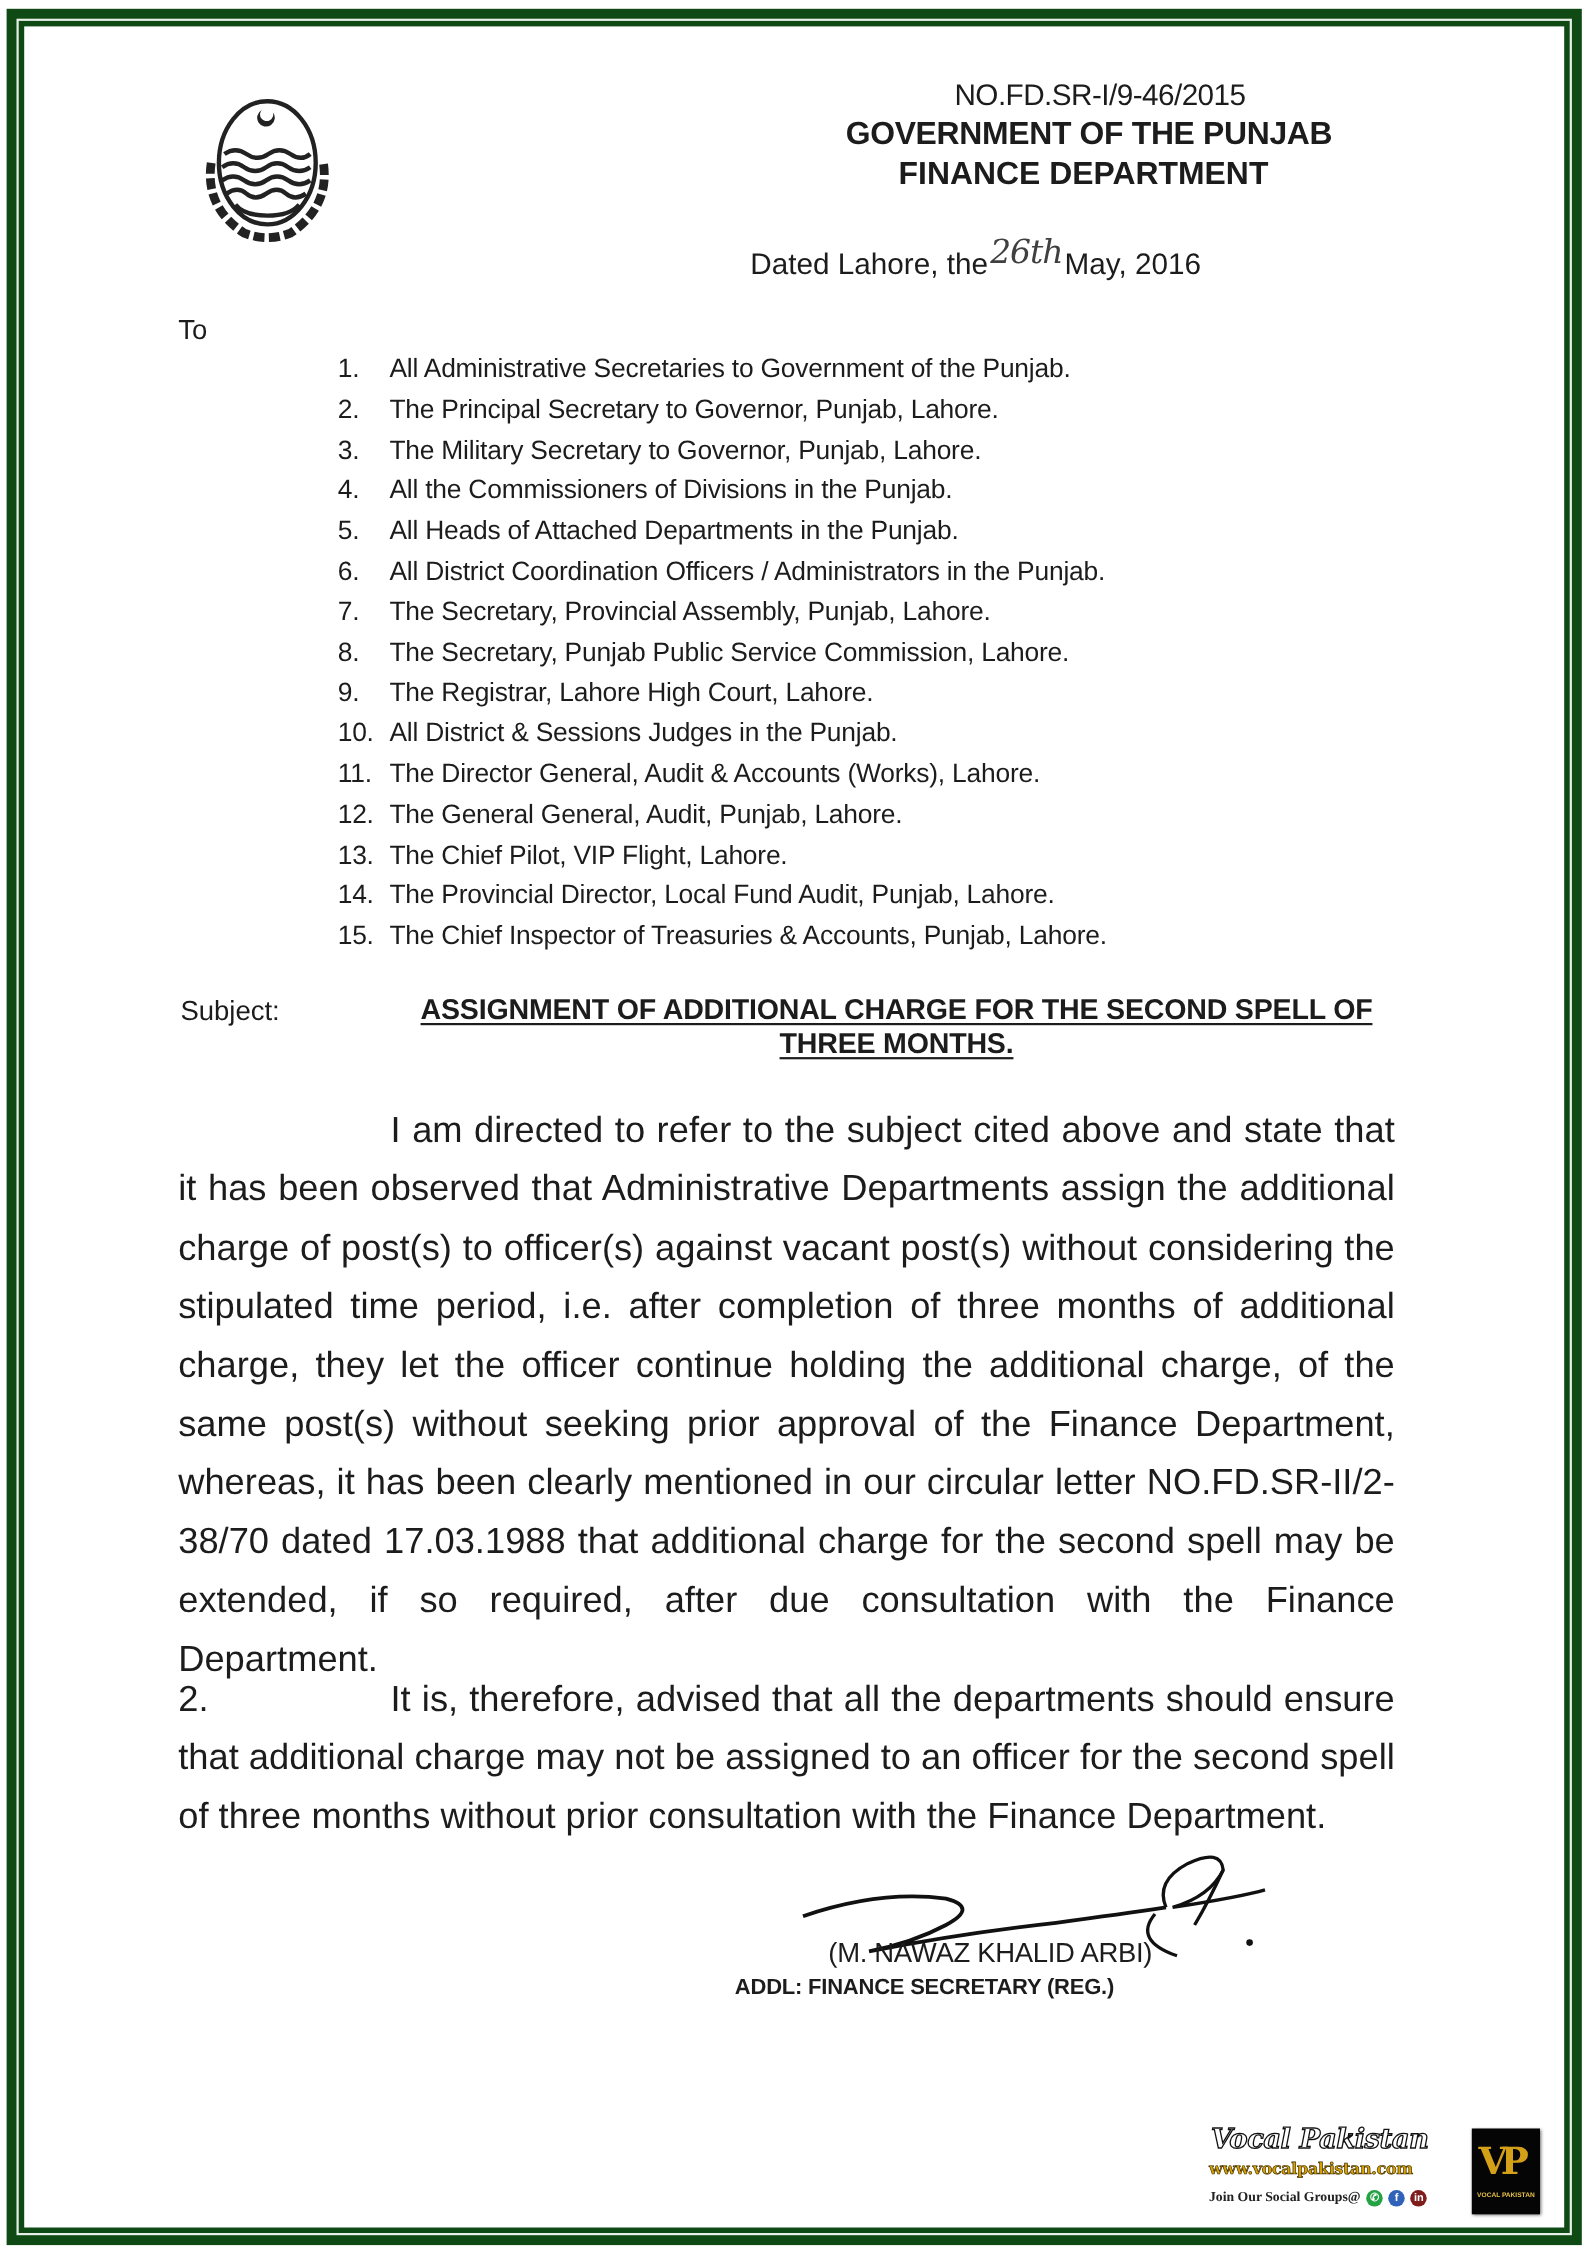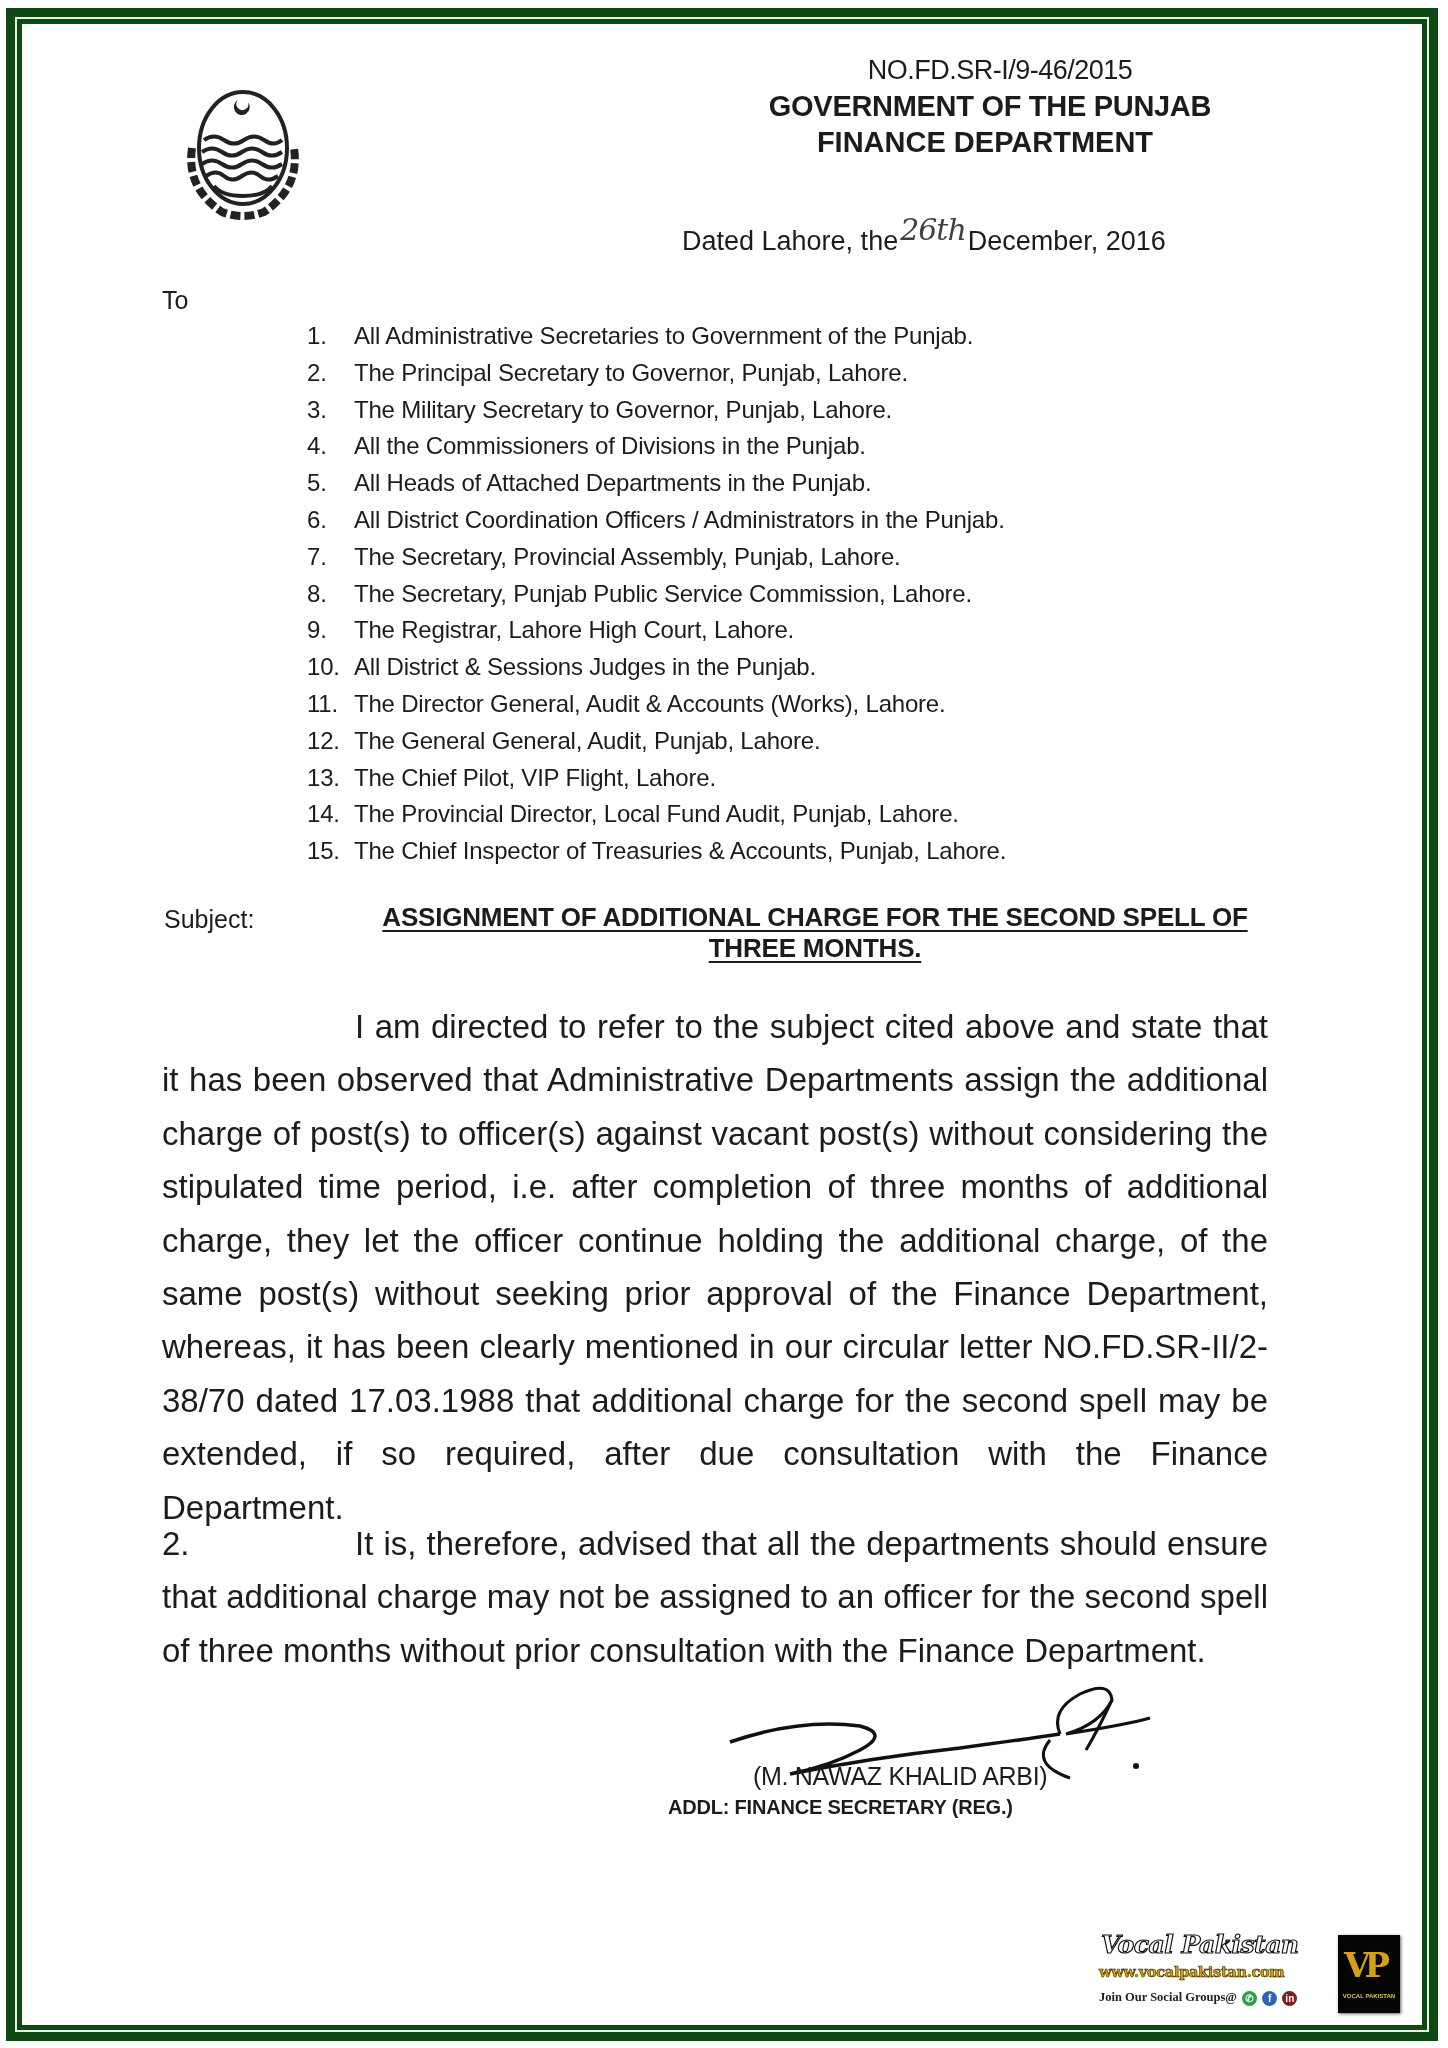--- a/index.html
+++ b/index.html
@@ -16,21 +16,21 @@
     border: 2px solid #e8efe6; box-sizing: border-box;
   }
   .frame-inner {
     position: absolute; left: 22px; top: 24px; width: 1400px; height: 2001px;
     background: #ffffff; box-sizing: border-box;
   }
   .page { position: absolute; left: 0; top: 0; width: 1448px; height: 2048px; }
 
   .emblem { position: absolute; left: 178px; top: 78px; width: 130px; height: 150px; }
 
-  .header { position: absolute; left: 700px; top: 52px; width: 580px; text-align: center; }
+  .header { position: absolute; left: 700px; top: 68px; width: 580px; text-align: center; }
   .ref-no { font-size: 27px; line-height: 36px; letter-spacing: -0.5px; margin-left: 20px; }
   .gov { font-size: 29px; font-weight: bold; line-height: 36px; letter-spacing: -0.3px; }
   .dept { font-size: 29px; font-weight: bold; line-height: 36px; margin-left: -10px; }
   .dated {
     position: absolute; left: 682px; top: 222px; font-size: 27px; white-space: nowrap;
   }
   .dated .hand {
     font-family: "DejaVu Serif", serif; font-style: italic; font-size: 30px; color: #404040;
     position: relative; top: -10px; letter-spacing: -1px; margin: 0 2px;
   }
@@ -111,21 +111,21 @@
     <path d="M14 70 q-6 40 30 64 q21 8 42 0 q36 -24 30 -64" fill="none" stroke="#222" stroke-width="8" stroke-dasharray="10 4"></path>
   </svg>
 
   <div class="header">
     <div class="ref-no">NO.FD.SR-I/9-46/2015</div>
     <div class="gov">GOVERNMENT OF THE PUNJAB</div>
     <div class="dept">FINANCE DEPARTMENT</div>
   </div>
 
   <div class="dated">
-    <span>Dated Lahore, the</span><span class="hand">26th</span><span>December, 2016</span>
+    <span>Dated Lahore, the</span><span class="hand">26th</span><span>May, 2016</span>
   </div>
 
   <div class="to">To</div>
 
   <ol class="recipients">
     <li><span class="num">1.</span><span>All Administrative Secretaries to Government of the Punjab.</span></li>
     <li><span class="num">2.</span><span>The Principal Secretary to Governor, Punjab, Lahore.</span></li>
     <li><span class="num">3.</span><span>The Military Secretary to Governor, Punjab, Lahore.</span></li>
     <li><span class="num">4.</span><span>All the Commissioners of Divisions in the Punjab.</span></li>
     <li><span class="num">5.</span><span>All Heads of Attached Departments in the Punjab.</span></li>

